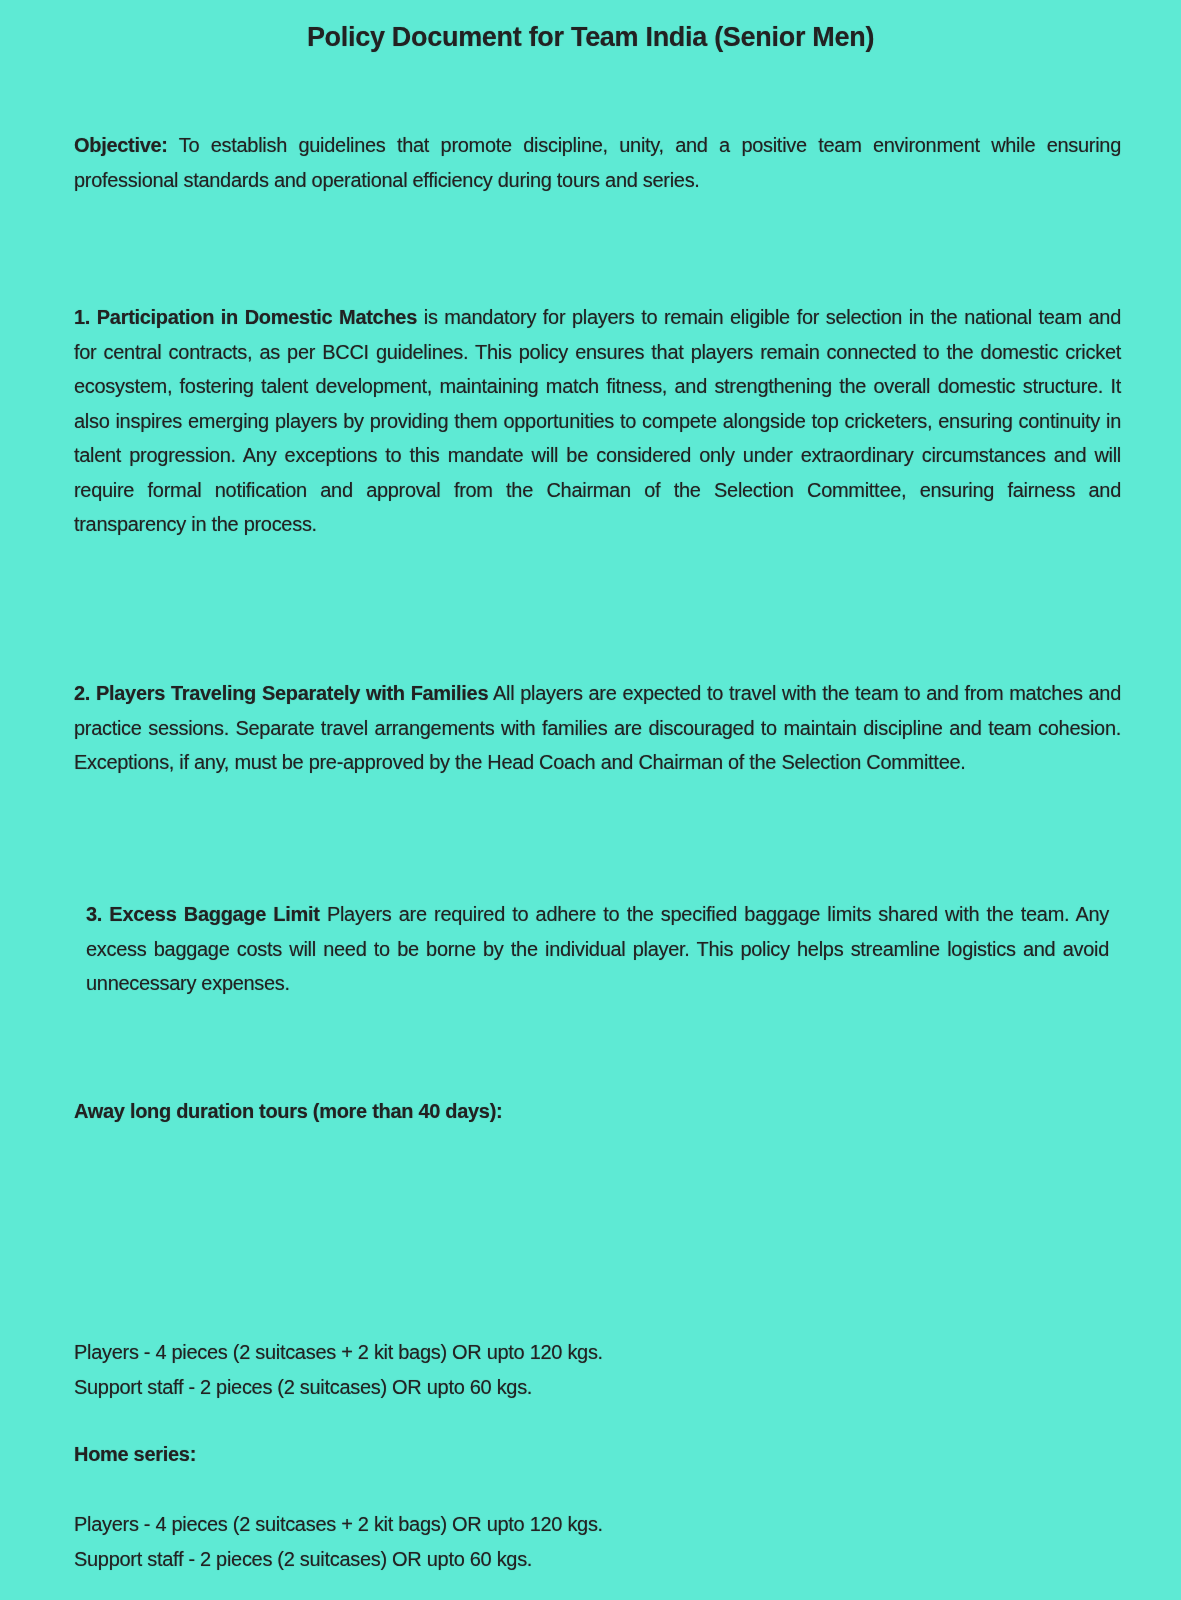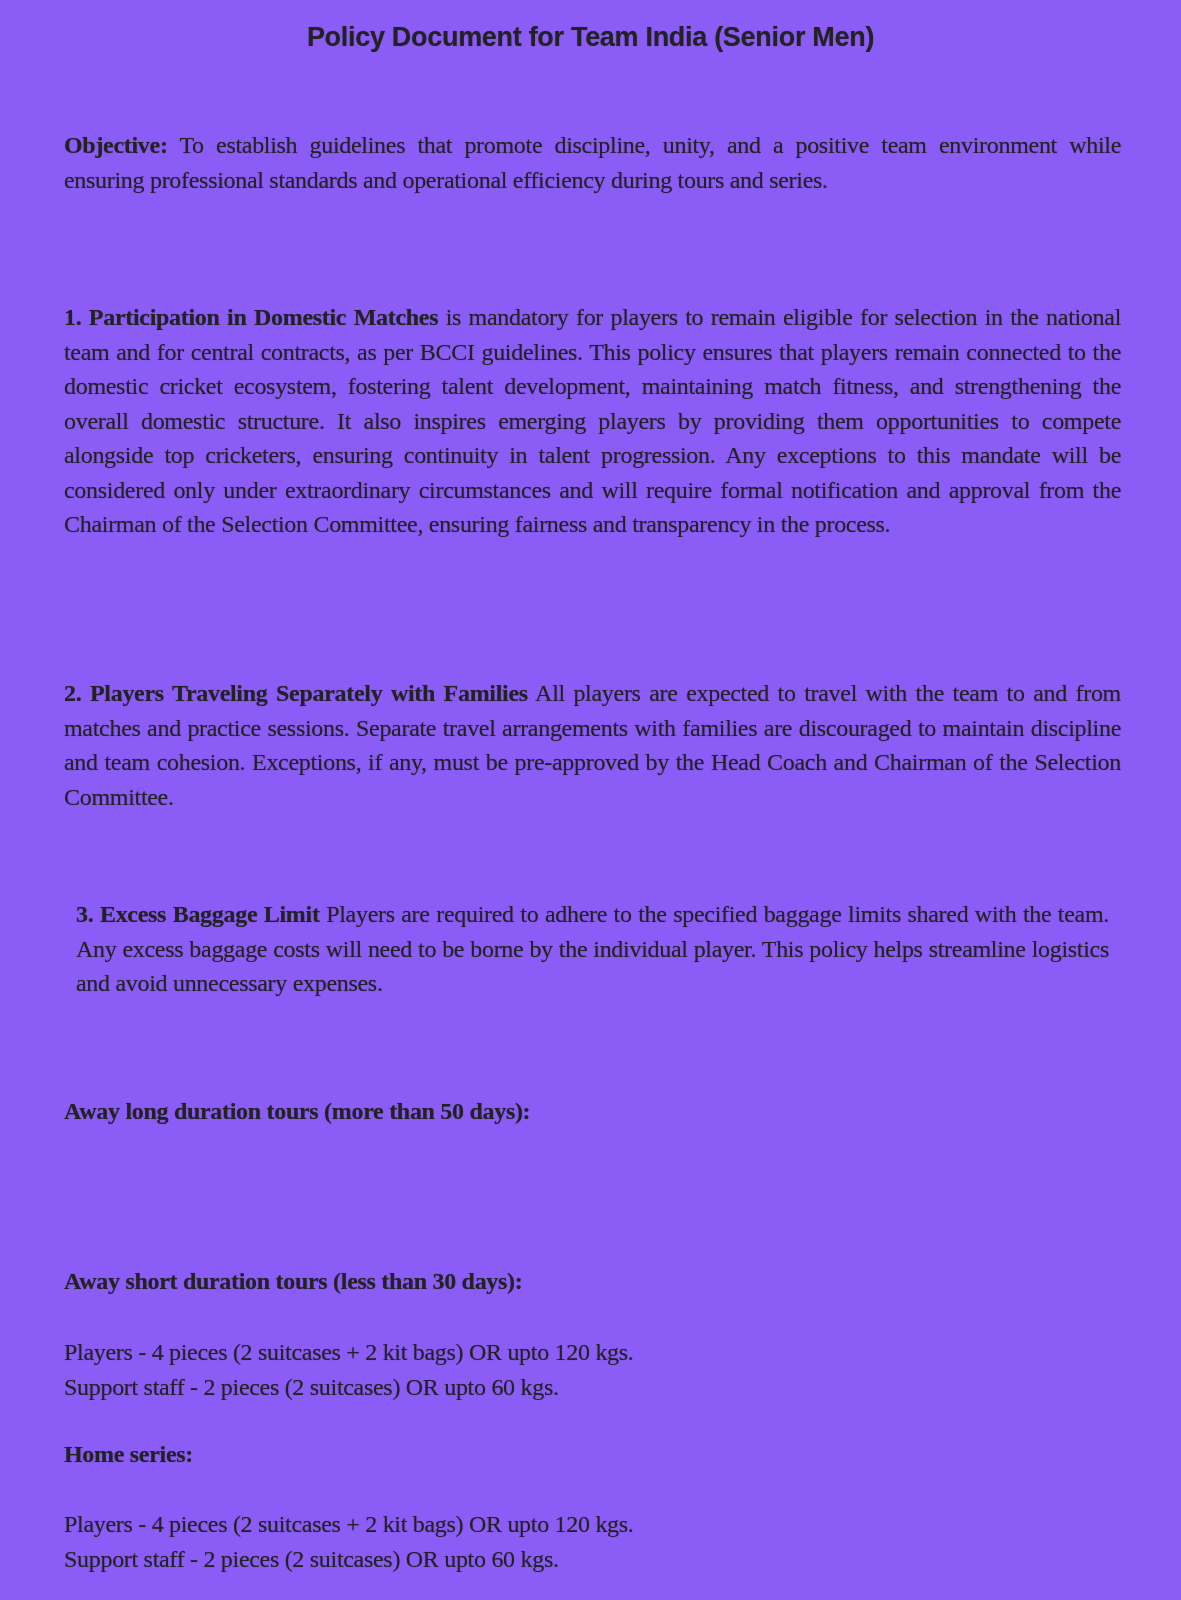--- a/index.html
+++ b/index.html
@@ -11,31 +11,30 @@
     width: 1181px;
     height: 1600px;
     position: relative;
     font-family: "Liberation Sans", sans-serif;
     color: #222222;
     overflow: hidden;
   }
   .page {
     position: absolute;
     inset: 0;
-    background: #8b5cf6;
+    background: #5eead4;
   }
   .blk {
     position: absolute;
-    left: 64px;
+    left: 74px;
     right: 60px;
-    font-size: 24px;
+    font-size: 20px;
     line-height: 34.5px;
     letter-spacing: -0.3px;
     text-shadow: 0 0 1px rgba(34,34,34,0.45);
-    font-family: Liberation Serif, serif;
   }
   .just {
     text-align: justify;
     text-justify: inter-word;
   }
   .doc-title {
     position: absolute;
     left: 0;
     right: 0;
     top: 20px;
@@ -65,24 +64,23 @@
 
   <p class="blk just" style="top:128px; margin:0;"><b class="inline-head">Objective:</b> <span>To establish guidelines that promote discipline, unity, and a positive team environment while ensuring professional standards and operational efficiency during tours and series.</span></p>
 
   <p class="blk just" style="top:300px; margin:0;"><b class="inline-head">1. Participation in Domestic Matches</b> <span>is mandatory for players to remain eligible for selection in the national team and for central contracts, as per BCCI guidelines. This policy ensures that players remain connected to the domestic cricket ecosystem, fostering talent development, maintaining match fitness, and strengthening the overall domestic structure. It also inspires emerging players by providing them opportunities to compete alongside top cricketers, ensuring continuity in talent progression. Any exceptions to this mandate will be considered only under extraordinary circumstances and will require formal notification and approval from the Chairman of the Selection Committee, ensuring fairness and transparency in the process.</span></p>
 
   <p class="blk just" style="top:676px; margin:0;"><b class="inline-head">2. Players Traveling Separately with Families</b> <span>All players are expected to travel with the team to and from matches and practice sessions. Separate travel arrangements with families are discouraged to maintain discipline and team cohesion. Exceptions, if any, must be pre-approved by the Head Coach and Chairman of the Selection Committee.</span></p>
 
   <p class="blk just" style="top:885px; margin:12px;"><b class="inline-head">3. Excess Baggage Limit</b> <span>Players are required to adhere to the specified baggage limits shared with the team. Any excess baggage costs will need to be borne by the individual player. This policy helps streamline logistics and avoid unnecessary expenses.</span></p>
 
 
-  <div class="blk sub-head" style="top:1094px;">Away long duration tours (more than 50 days):</div>
+  <div class="blk sub-head" style="top:1094px;">Away long duration tours (more than 40 days):</div>
 
 
-  <div class="blk sub-head" style="top:1264px;">Away short duration tours (less than 30 days):</div>
 
   <div class="blk" style="top:1335px;">
     <span class="line">Players - 4 pieces (2 suitcases + 2 kit bags) OR upto 120 kgs.</span>
     <span class="line">Support staff - 2 pieces (2 suitcases) OR upto 60 kgs.</span>
   </div>
 
   <div class="blk sub-head" style="top:1437px;">Home series:</div>
 
   <div class="blk" style="top:1507px;">
     <span class="line">Players - 4 pieces (2 suitcases + 2 kit bags) OR upto 120 kgs.</span>

